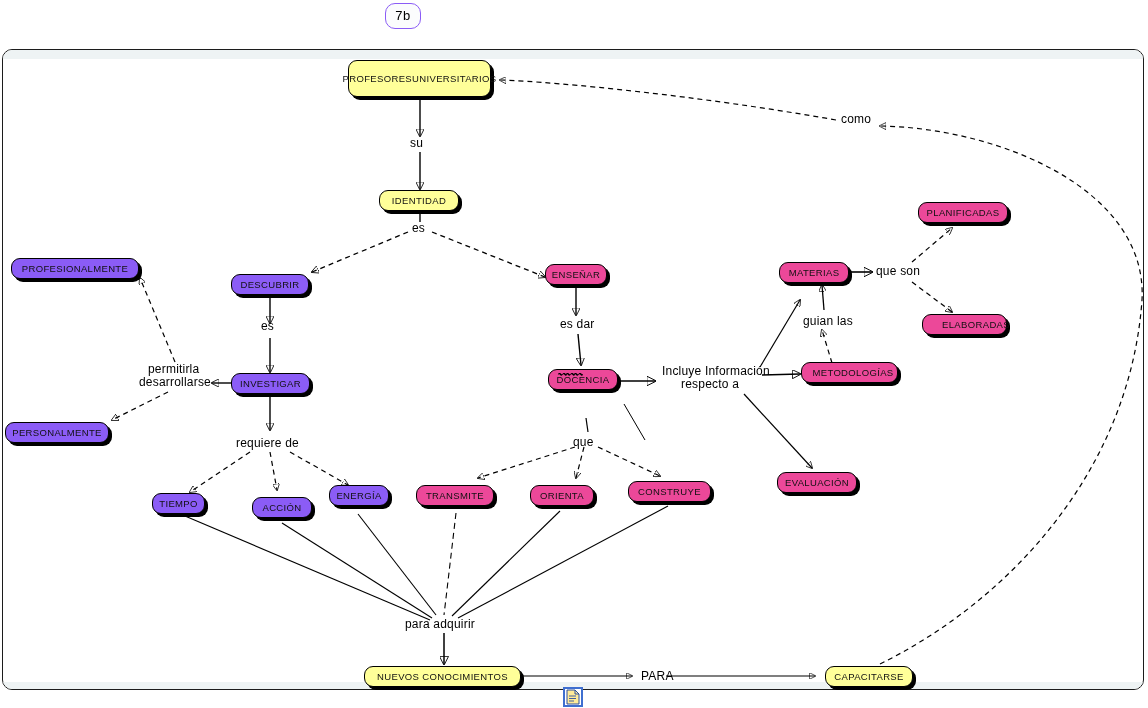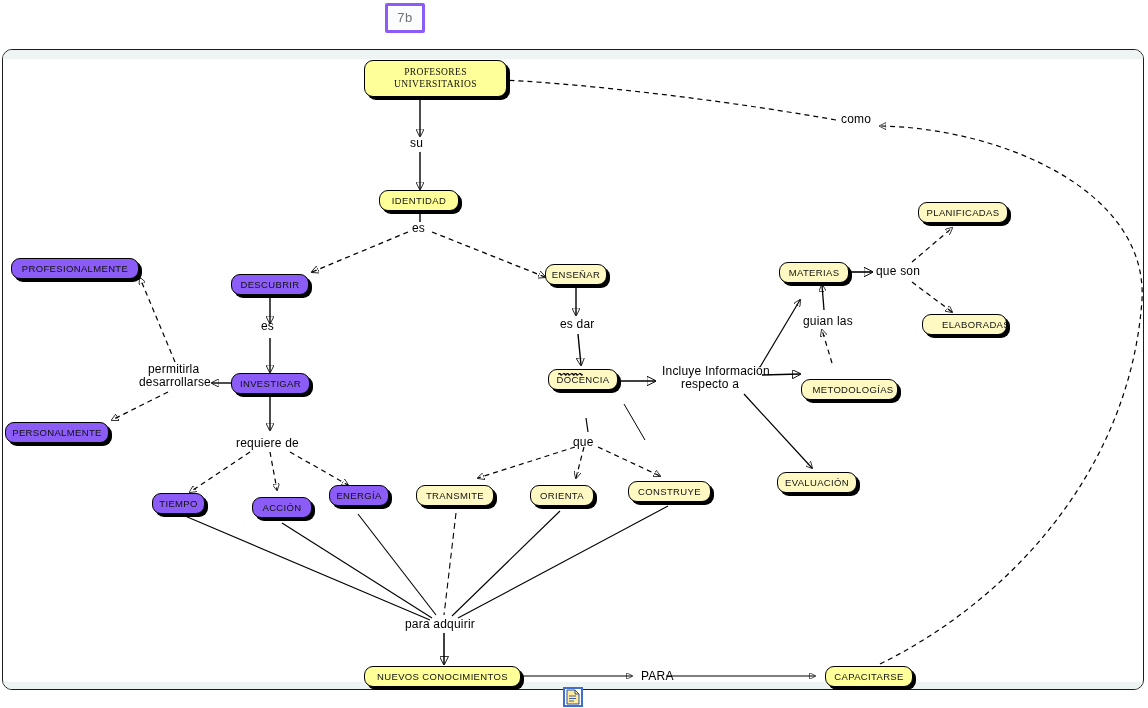--- a/index.html
+++ b/index.html
@@ -17,24 +17,24 @@
     overflow: hidden;
   }
 
   
   .tab-chip {
     position: absolute;
     left: 385px;
     top: 3px;
     width: 34px;
     height: 24px;
-    border: 3px solid #8b5cf6;
-    border-radius: 2px;
+    border: 1px solid #8b5cf6;
+    border-radius: 10px;
     background: #fbfcfd;
-    color: #737373;
+    color: #000000;
     font-size: 13px;
     line-height: 24px;
     text-align: center;
     letter-spacing: .5px;
   }
 
   
   .canvas {
     position: absolute;
     left: 2px;
@@ -85,21 +85,21 @@
     display: flex;
     align-items: center;
     justify-content: center;
     box-shadow: 3px 3px 0 #000;
     padding: 0 5px;
     white-space: nowrap;
     line-height: 1.25;
   }
   .node.yellow { background: #ffff99; }
   .node.green  { background: #8b5cf6; }
-  .node.orange { background: #fef9c3; }
+  .node.orange { background: #ec4899; }
 
   
   .squiggle {
     position: absolute;
     left: 8px;
     top: 1px;
     width: 26px;
     height: 6px;
     color: #000;
     font-size: 9px;
@@ -209,21 +209,21 @@
 
     <line x1="444" y1="633" x2="444" y2="664" stroke-width="1.5" marker-end="url(#ah)"></line>
 
     <line x1="521" y1="676" x2="632" y2="676" stroke-width="1.1" marker-end="url(#ah)"></line>
     <line x1="666" y1="676" x2="815" y2="676" stroke-width="1.1" marker-end="url(#ah)"></line>
 
     <path d="M 880 664 C 1010 600, 1130 470, 1142 300 C 1148 190, 1000 128, 880 126" stroke-width="1.2" stroke-dasharray="5,4" marker-end="url(#ah)"></path>
     <path d="M 836 120 C 700 96, 560 82, 500 80" stroke-width="1.2" stroke-dasharray="5,4" marker-end="url(#ah)"></path>
   </svg>
 
-  <div class="node yellow" style="left:364px; top:60px; width:143px; height:37px; flex-direction:column;font-family:Liberation Serif, serif;">
+  <div class="node yellow" style="left:348px; top:60px; width:143px; height:37px; flex-direction:row;">
     <span>PROFESORES</span>
     <span>UNIVERSITARIOS</span>
   </div>
 
   <div class="node yellow" style="left:379px; top:190px; width:80px; height:21px;">
     <span>IDENTIDAD</span>
   </div>
 
   <div class="node green" style="left:231px; top:274px; width:78px; height:21px;">
     <span>DESCUBRIR</span>
@@ -279,21 +279,21 @@
   </div>
 
   <div class="node orange" style="left:918px; top:202px; width:90px; height:21px;">
     <span>PLANIFICADAS</span>
   </div>
 
   <div class="node orange" style="left:922px; top:314px; width:85px; height:21px;padding-left:28px;">
     <span>ELABORADAS</span>
   </div>
 
-  <div class="node orange" style="left:801px; top:379px; width:97px; height:21px;padding-left:12px;">
+  <div class="node orange" style="left:801px; top:362px; width:97px; height:21px;padding-left:12px;">
     <span>METODOLOGÍAS</span>
   </div>
 
   <div class="node orange" style="left:777px; top:472px; width:80px; height:21px;">
     <span>EVALUACIÓN</span>
   </div>
 
   <div class="node yellow" style="left:364px; top:666px; width:157px; height:21px;">
     <span>NUEVOS CONOCIMIENTOS</span>
   </div>

